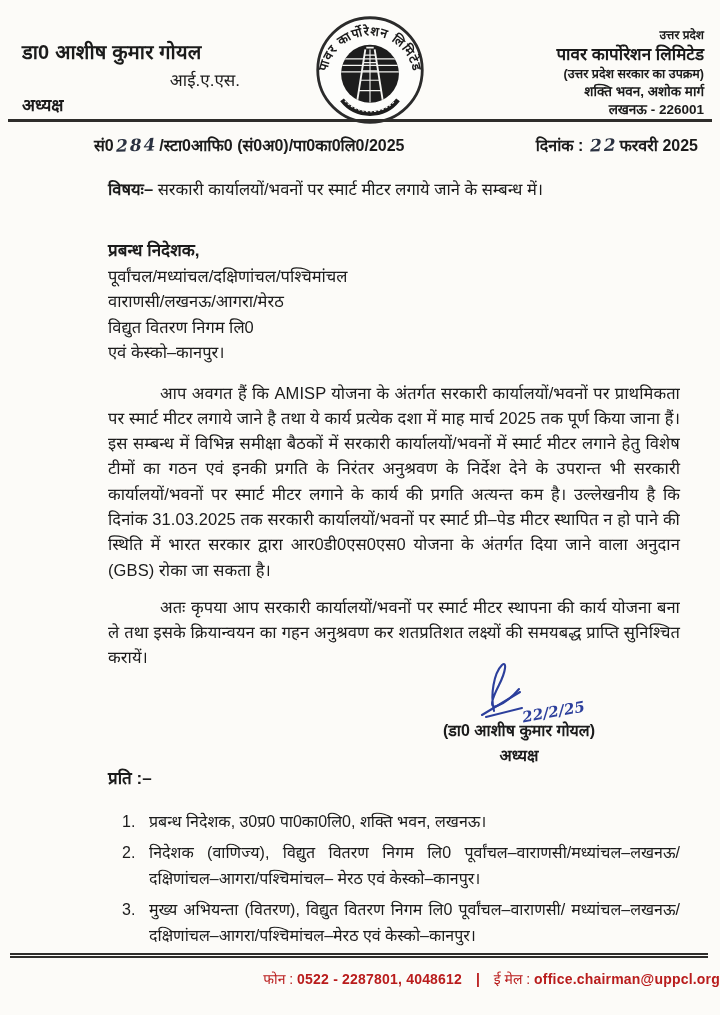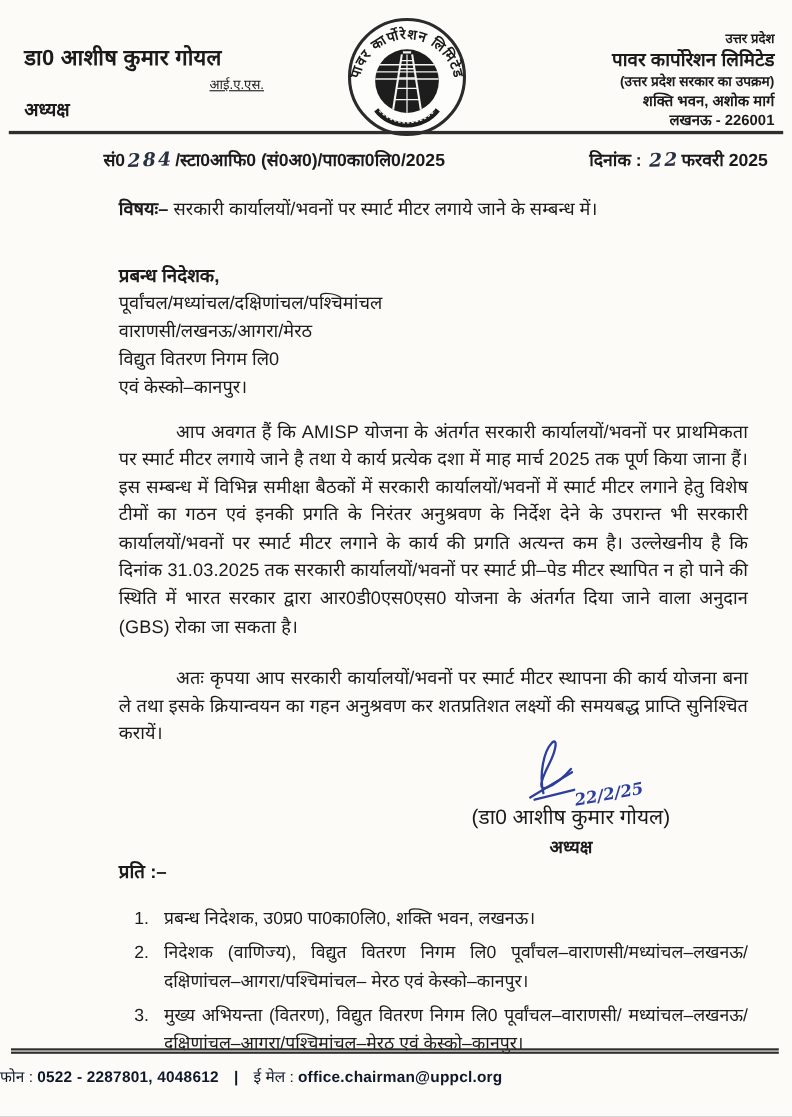--- a/index.html
+++ b/index.html
@@ -7,21 +7,21 @@
   body { font-family:"Liberation Sans","DejaVu Sans",sans-serif; background:#9a9a9a; }
   .page {
     position:relative; width:720px; height:1015px; margin:0 auto;
     background:#fcfbf8; color:#1b1b1b; overflow:hidden;
   }
 
   
   .header { display:flex; align-items:flex-start; padding:26px 16px 0 22px; height:118px;border-radius:13px; }
   .h-left { width:232px; padding-top:12px; }
   .h-left .name  { font-size:20px; font-weight:bold; letter-spacing:.2px; }
-  .h-left .ias   { font-size:12px; text-align:right; padding-right:14px; margin-top:3px;text-decoration:underline; }
+  .h-left .ias   { font-size:17px; text-align:right; padding-right:14px; margin-top:3px; }
   .h-left .post  { font-size:17px; font-weight:bold; margin-top:2px; }
   .logo-wrap { flex:1; display:flex; justify-content:center; margin-top:-12px; }
   .h-right { width:218px; text-align:right; line-height:1.32; padding-top:2px; }
   .h-right .r1 { font-size:12px; font-weight:bold; }
   .h-right .r2 { font-size:17px; font-weight:bold; }
   .h-right .r3 { font-size:12.5px; font-weight:bold; }
   .h-right .r4 { font-size:13.5px; font-weight:bold; }
   .h-right .r5 { font-size:13.5px; font-weight:bold; }
 
   .rule-top { position:absolute; top:119px; left:8px; right:8px; border-top:3px solid #2e2d2b; }
@@ -37,42 +37,42 @@
 
   .subject { margin-top:21px; font-size:16.5px; }
   .subject .lbl { font-weight:bold;text-align:center; }
 
   .addressee { margin-top:21px; font-size:16.5px; line-height:25.5px; }
   .addressee .to-title { font-weight:bold; font-size:17px;margin-top:38px; }
 
   .para { font-size:16.5px; line-height:25.3px; text-align:justify; text-indent:52px;
           letter-spacing:.1px; }
   .para.p1 { margin-top:15px; }
-  .para.p2 { margin-top:22px; }
+  .para.p2 { margin-top:12px; }
 
   
   .sig-block { width:250px; margin:-12px 36px 0 auto; text-align:center; position:relative; }
   .sig-scribble { display:block; margin:0 auto -6px 70px; }
   .sig-date { position:absolute; top:44px; left:128px; font-family:"DejaVu Serif","Liberation Serif",serif;
               font-style:italic; color:#2c3f9c; font-size:15px; transform:rotate(-10deg); font-weight:bold;}
-  .sig-name  { font-size:19px; font-weight:normal; margin-top:2px; }
+  .sig-name  { font-size:16px; font-weight:bold; margin-top:2px; }
   .sig-title { font-size:16px; font-weight:bold; margin-top:3px; }
 
   
   .copy-label { font-size:17px; font-weight:bold; }
   .copy-list { margin:20px 0 0 14px; }
   .copy-item { display:flex; font-size:16px; line-height:25.5px; text-align:justify; margin-bottom:6px; }
   .copy-item .num { flex:0 0 27px; }
   .copy-item .txt { flex:1; }
 
   
   .footer { position:absolute; left:0; right:0; bottom:0; height:62px; }
   .rule-bottom { position:absolute; top:0; left:10px; right:12px; border-top:5px double #2e2d2b; }
-  .footer-text { position:absolute; top:16px; left:0; right:0; text-align:left;
-                 font-size:14px; color:#0f172a; }
+  .footer-text { position:absolute; top:16px; left:0; right:0; text-align:right;
+                 font-size:14px; color:#b91c1c; }
   .footer-text b { letter-spacing:.2px; }
   .footer-sep { display:inline-block; margin:0 10px; font-weight:bold; }
 </style>
 </head>
 <body>
 
 <div class="page">
 
   <div class="header">
     <div class="h-left">

